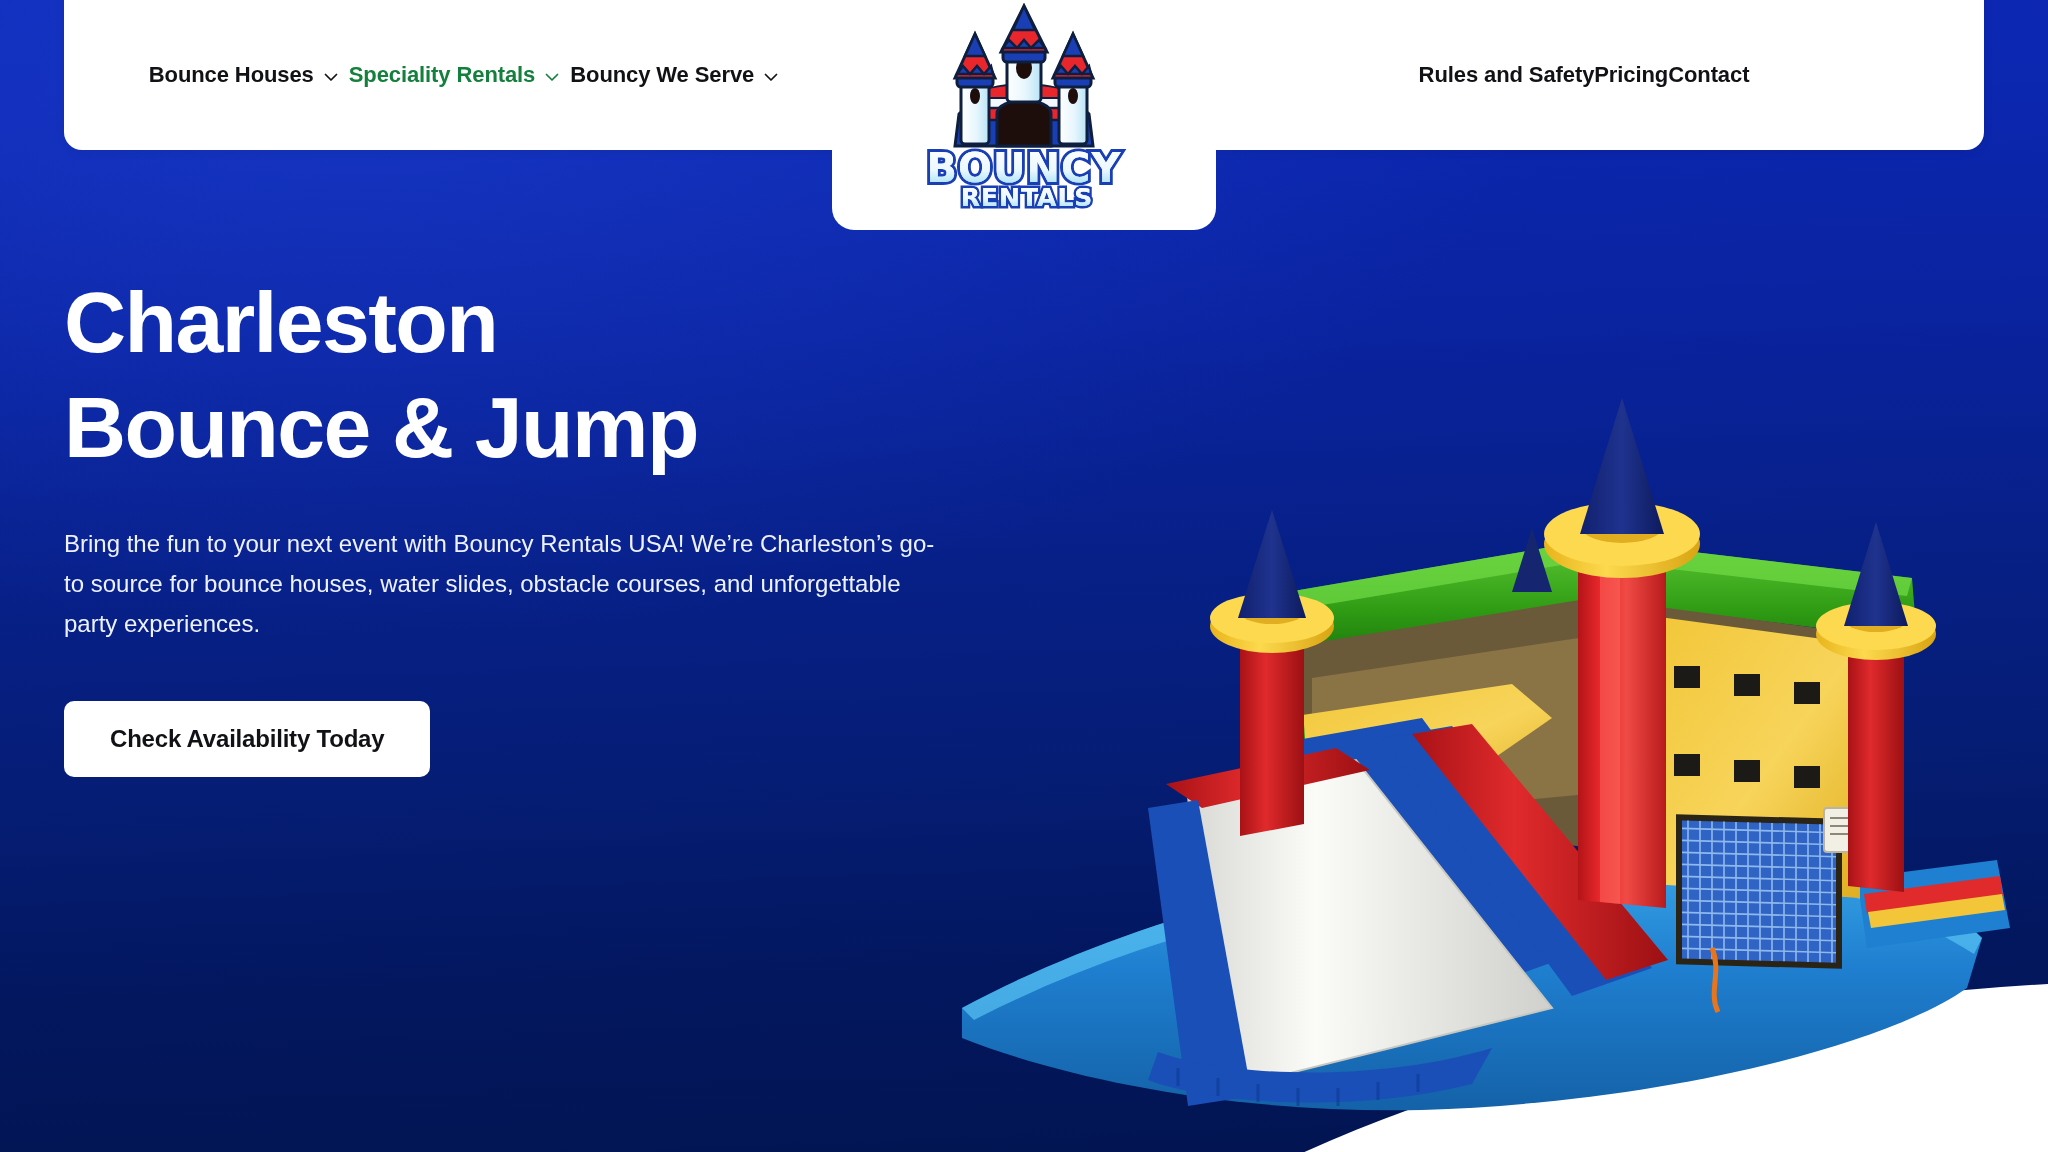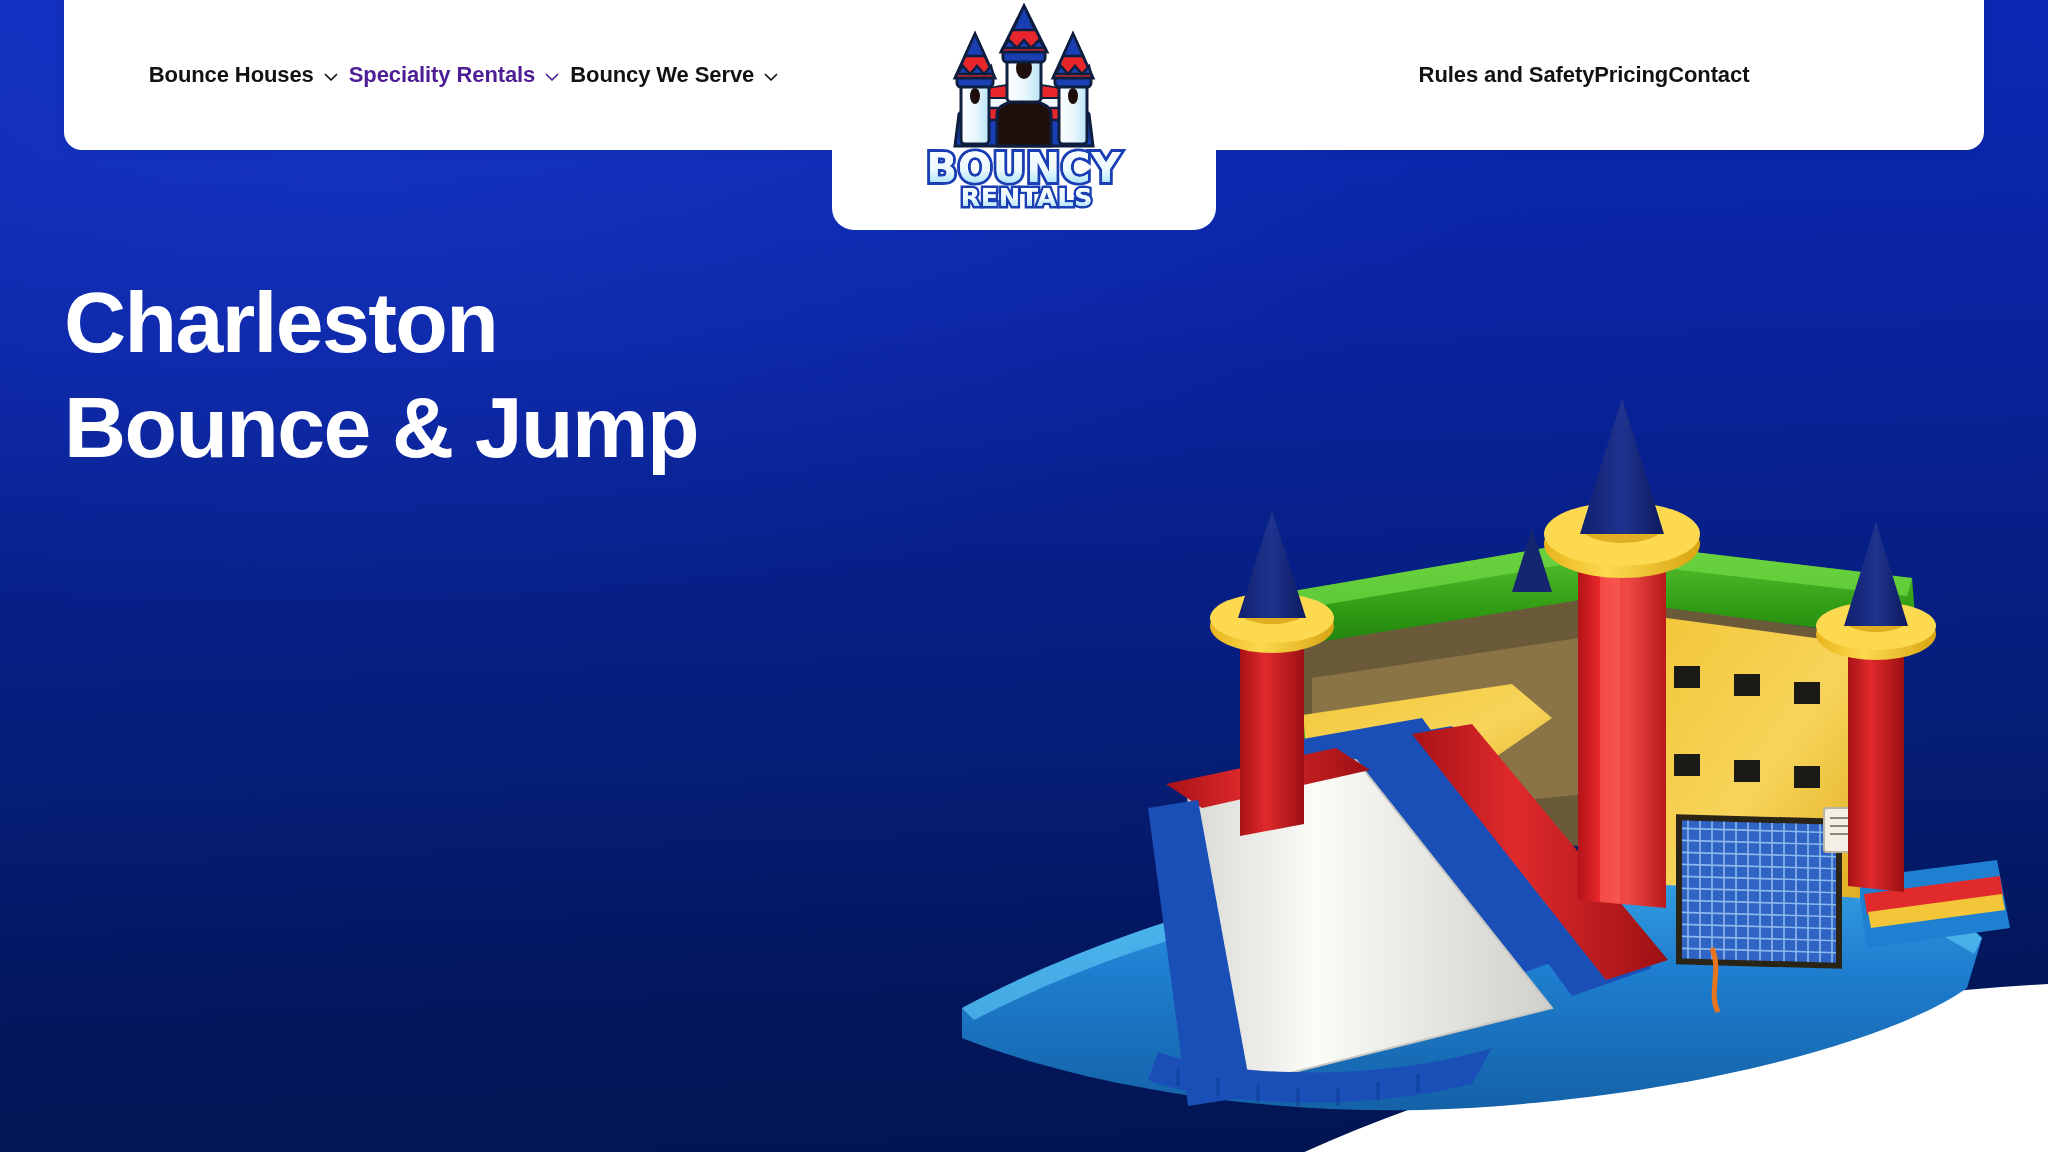--- a/index.html
+++ b/index.html
@@ -62,21 +62,21 @@
     justify-content:center;
     padding-left:200px;
     padding-right:40px;
   }
   .nav-item{
     display:inline-flex; align-items:center; gap:9px;
     font-size:22px; font-weight:700; color:#111215;
     letter-spacing:-.1px; white-space:nowrap;
     cursor:pointer; line-height:1.3;
   }
-  .nav-item.active{ color:#4c1d95; }
+  .nav-item.active{ color:#15803d; }
   .nav-item .chev{
     display:inline-block; width:16px; height:16px; position:relative; top:2px;
   }
   .nav-item .chev svg{ display:block; width:16px; height:16px; }
 
   
   .logo-card{
     position:absolute; top:-40px; left:50%; transform:translateX(-50%);
     width:384px; height:270px;
     background:#fff; border-radius:0 0 22px 22px;
@@ -256,20 +256,22 @@
 
       <path d="M580 280 L 600 344 L 560 344 Z" fill="#16256f"></path>
     </svg>
   </div>
 
   <div class="hero-copy">
     <h1 class="hero-title">
       <span class="ln">Charleston</span>
       <span class="ln">Bounce &amp; Jump</span>
     </h1>
+    <p class="hero-sub">Bring the fun to your next event with Bouncy Rentals USA! We’re Charleston’s go-to source for bounce houses, water slides, obstacle courses, and unforgettable party experiences.</p>
+    <button class="cta">Check Availability Today</button>
   </div>
 
   <div class="swoosh">
     <svg viewBox="0 0 2048 210" preserveAspectRatio="none" xmlns="http://www.w3.org/2000/svg">
       <path d="M2048 40 C 1760 56, 1500 120, 1300 210 L 2048 210 Z" fill="#ffffff"></path>
     </svg>
   </div>
 </div>
 
 <nav class="navbar">

